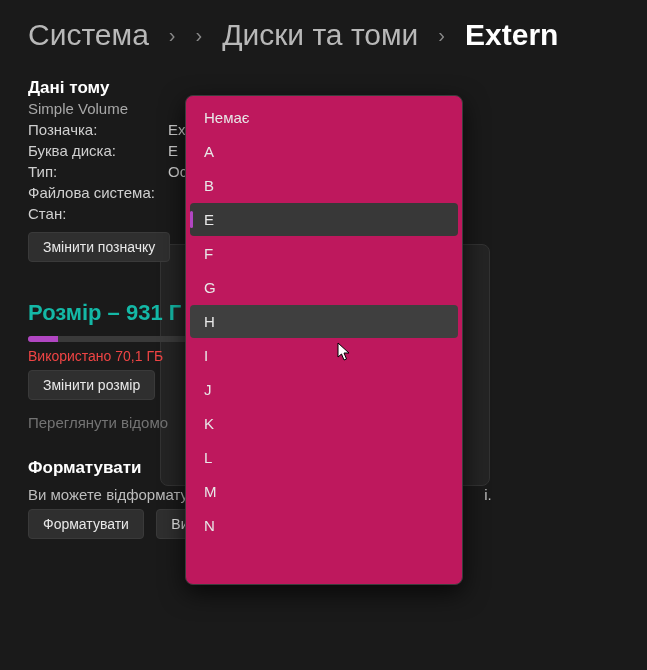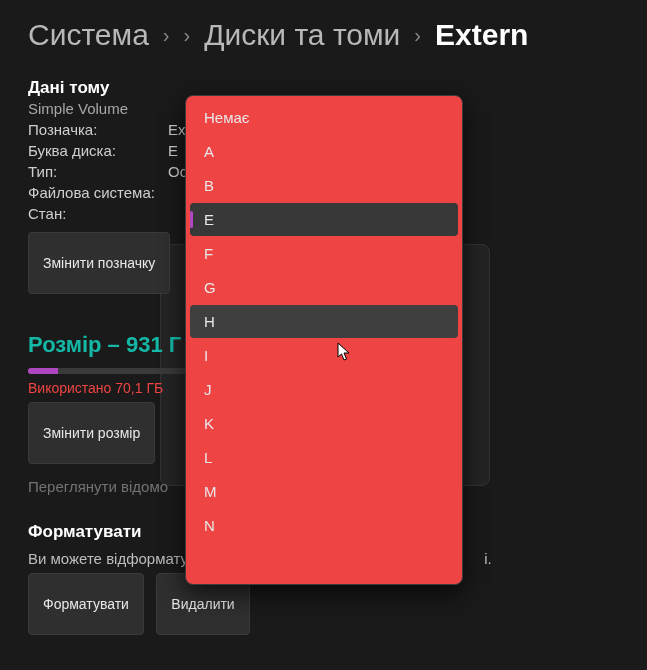--- a/index.html
+++ b/index.html
@@ -8,21 +8,21 @@
     height: 670px;
     background: #1a1a1a;
     font-family: "Segoe UI", -apple-system, sans-serif;
     color: #e8e8e8;
     overflow: hidden;
     position: relative;
   }
   .breadcrumb {
     display: flex;
     align-items: center;
-    gap: 14px;
+    gap: 20px;
     padding: 18px 28px 8px 28px;
     font-size: 30px;
     font-weight: 500;
     white-space: nowrap;
   }
   .breadcrumb a { color: #b8b8b8; text-decoration: none; cursor: pointer; }
   .breadcrumb .chev { color: #8a8a8a; font-size: 20px; }
   .breadcrumb .current { color: #ffffff; font-weight: 600; }
 
   .section { padding: 8px 28px; }
@@ -31,21 +31,21 @@
 
   .kv { display: flex; margin: 4px 0; font-size: 15px; }
   .kv .k { width: 140px; color: #cfcfcf; }
   .kv .v { color: #cfcfcf; }
 
   .btn {
     display: inline-block;
     background: #2f2f2f;
     border: 1px solid #3a3a3a;
     color: #e8e8e8;
-    padding: 22px 14px;
+    padding: 6px 14px;
     border-radius: 4px;
     font-size: 14px;
     cursor: pointer;
     margin-right: 8px;
     margin-top: 6px;
   }
 
   .size-title { font-size: 22px; font-weight: 600; margin-top: 22px; color:#14b8a6; }
   .progress {
     width: 330px;
@@ -63,21 +63,21 @@
 
   .desc { color: #bdbdbd; font-size: 15px; margin-top: 8px; }
 
   
   .flyout {
     position: absolute;
     left: 185px;
     top: 95px;
     width: 278px;
     height: 490px;
-    background: #ef4444;
+    background: #be185d;
     border: 1px solid #3c3c3c;
     border-radius: 8px;
     box-shadow: 0 8px 24px rgba(0,0,0,0.7);
     padding: 4px;
     overflow: hidden;
   }
   .item {
     position: relative;
     padding: 8px 14px;
     font-size: 15px;

